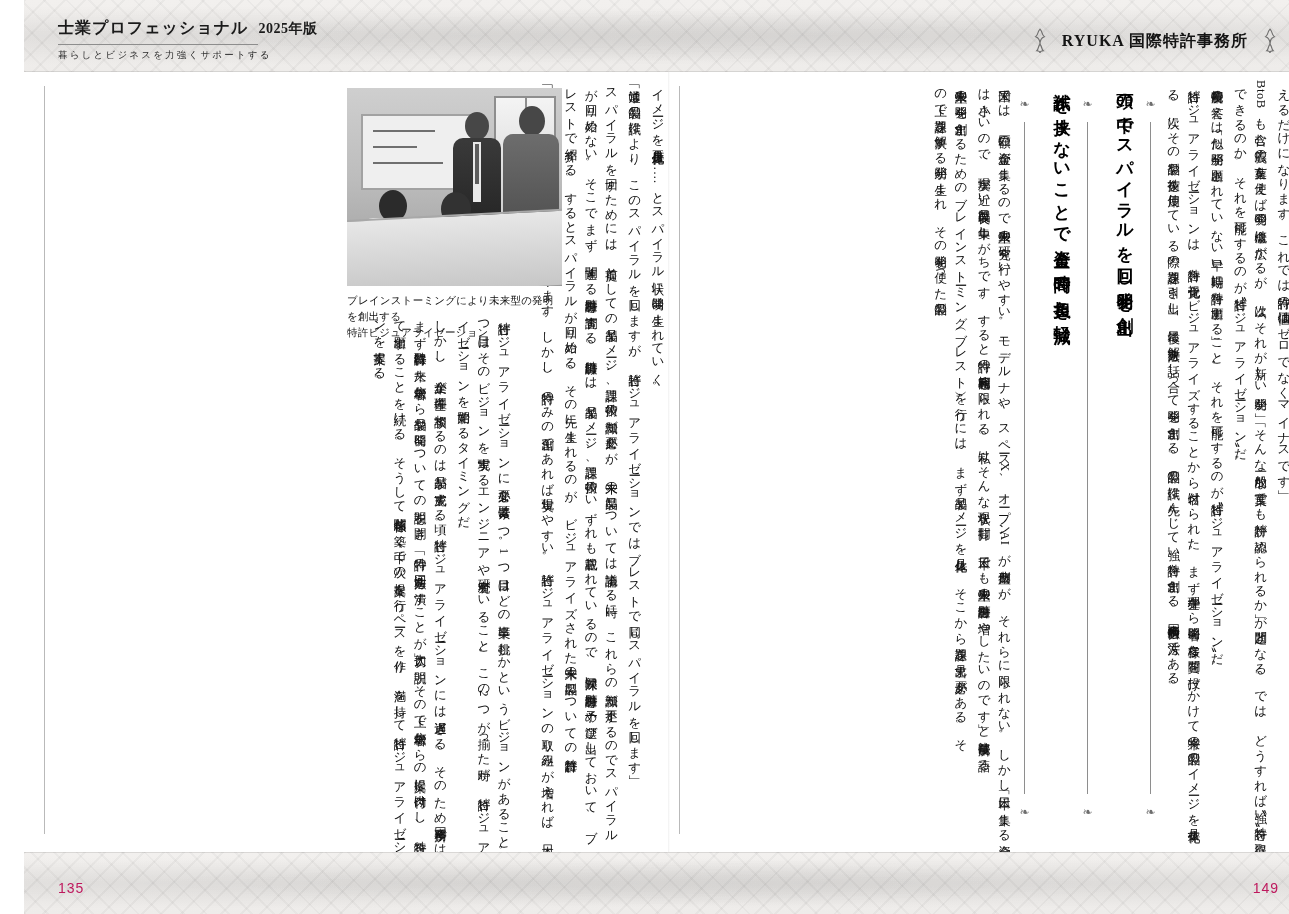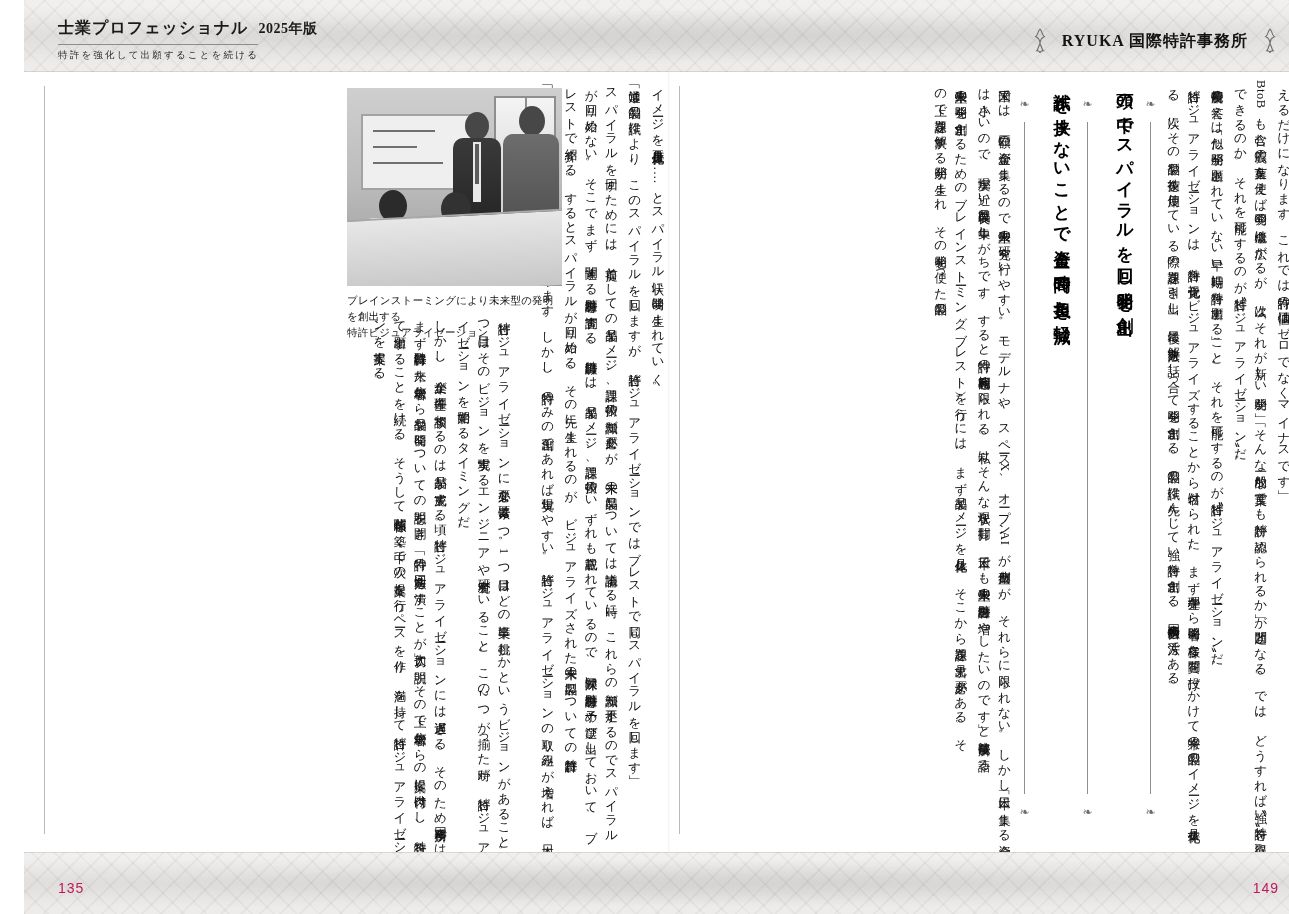--- a/index.html
+++ b/index.html
@@ -279,21 +279,21 @@
 
 <div class="spread">
 
   <div class="band band-top"></div>
 
   <div class="book-title-block">
     <div class="book-title">
       <span>士業プロフェッショナル</span><span class="year">2025年版</span>
     </div>
     <div class="book-sub-rule"></div>
-    <div class="book-subtitle">特許を強化して出願することを続ける</div>
+    <div class="book-subtitle">暮らしとビジネスを力強くサポートする</div>
   </div>
 
   <div class="firm-block">
     <svg class="orn" viewBox="0 0 24 24">
       <path d="M12 1c3 3 1 5 4 7-3 1-4 4-4 7 0-3-1-6-4-7 3-2 1-4 4-7z" fill="none" stroke="#4a4a4a" stroke-width="1"></path>
       <path d="M12 15c2 2 1 4 3 6-2 0-3 1-3 2 0-1-1-2-3-2 2-2 1-4 3-6z" fill="none" stroke="#4a4a4a" stroke-width="1"></path>
     </svg>
     <div class="firm-name">RYUKA 国際特許事務所</div>
     <svg class="orn" viewBox="0 0 24 24" style="transform:scaleX(-1)">
       <path d="M12 1c3 3 1 5 4 7-3 1-4 4-4 7 0-3-1-6-4-7 3-2 1-4 4-7z" fill="none" stroke="#4a4a4a" stroke-width="1"></path>

